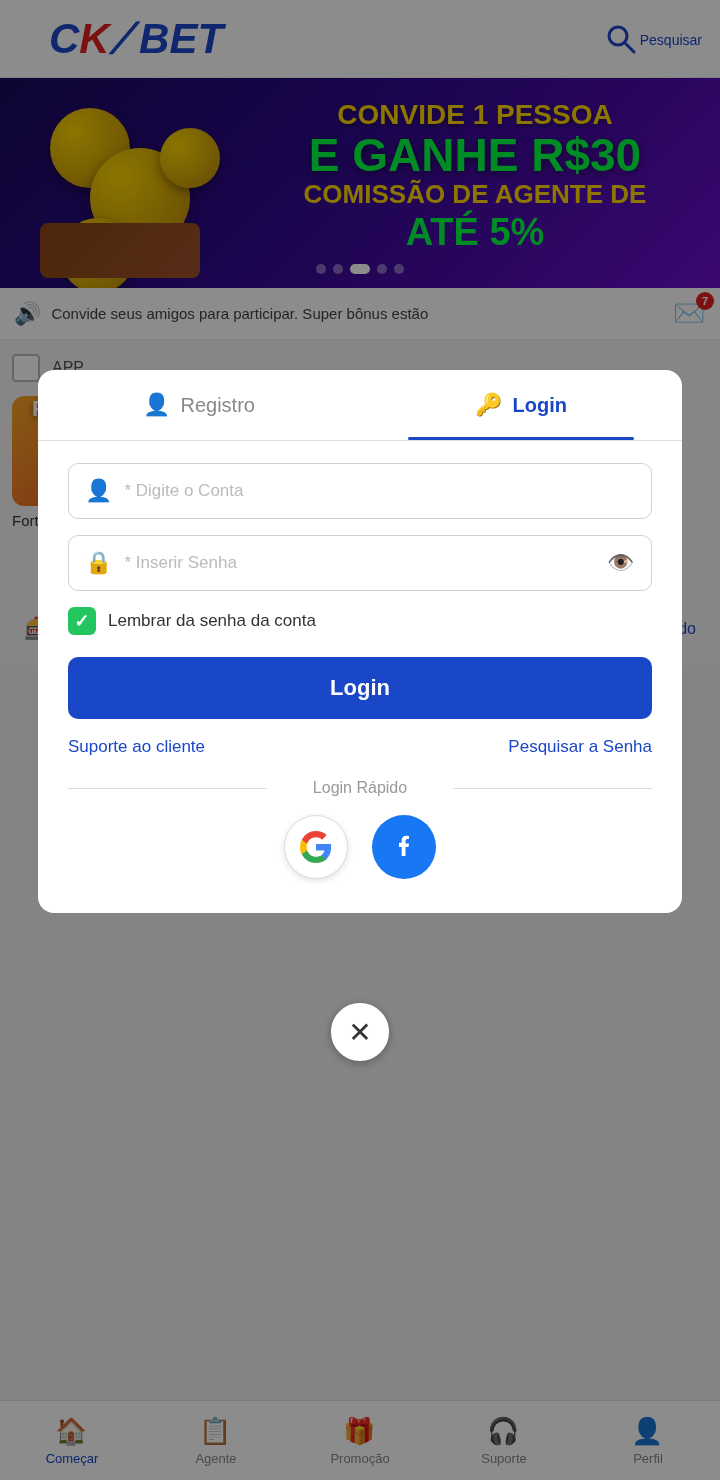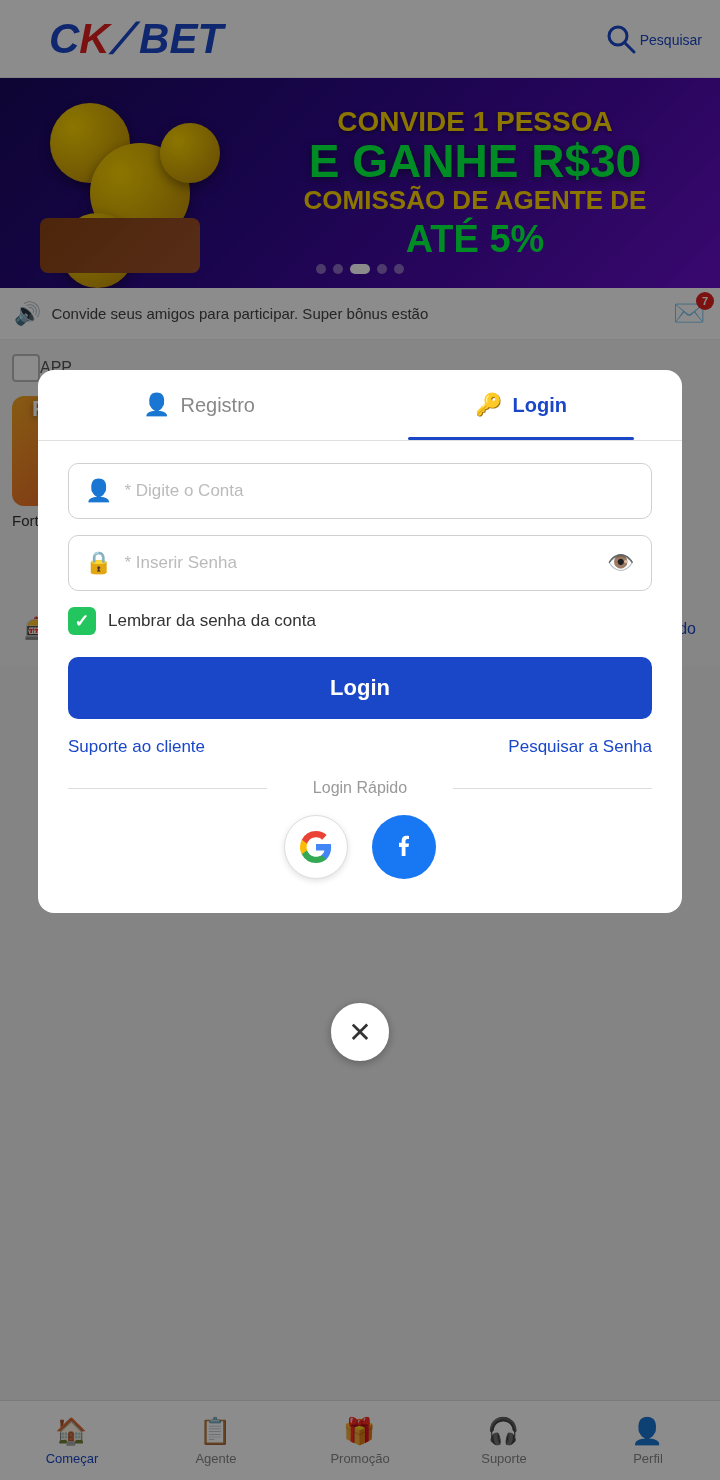--- a/index.html
+++ b/index.html
@@ -48,21 +48,21 @@
     }
 
     
     .banner {
       width: 100%;
       height: 210px;
       background: linear-gradient(135deg, #1a0a5e 0%, #2d0a8a 40%, #4a0aaa 70%, #6a10cc 100%);
       position: relative;
       overflow: hidden;
       display: flex;
-      align-items: center;
+      align-items: flex-start;
       padding: 20px 30px;
     }
     .banner-coins {
       width: 220px;
       height: 180px;
       position: relative;
       flex-shrink: 0;
     }
     .banner-text-area {
       flex: 1;
@@ -162,21 +162,21 @@
     
     .main-content {
       background: #f5f5f5;
       padding: 14px 12px;
     }
 
     
     .app-row {
       display: flex;
       align-items: center;
-      gap: 0;
+      gap: 12px;
       margin-bottom: 14px;
     }
     .app-checkbox {
       width: 28px;
       height: 28px;
       border: 2px solid #bbb;
       border-radius: 4px;
       background: #fff;
     }
     .app-label {

